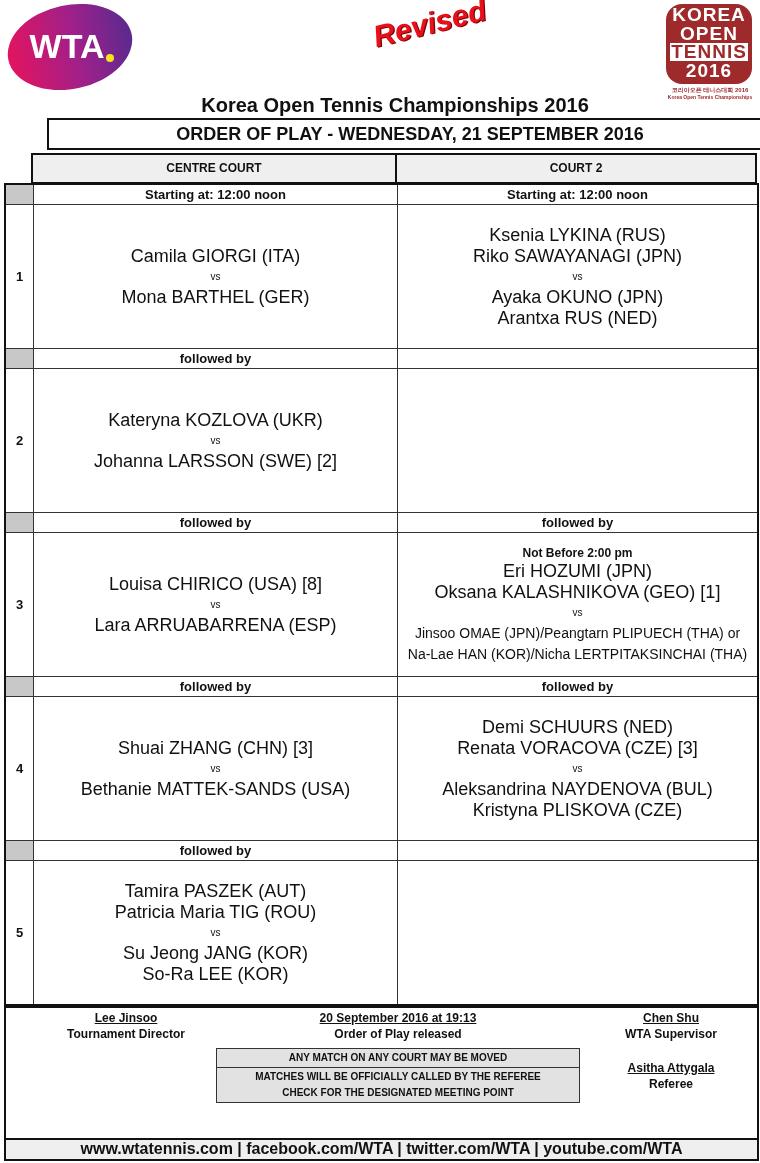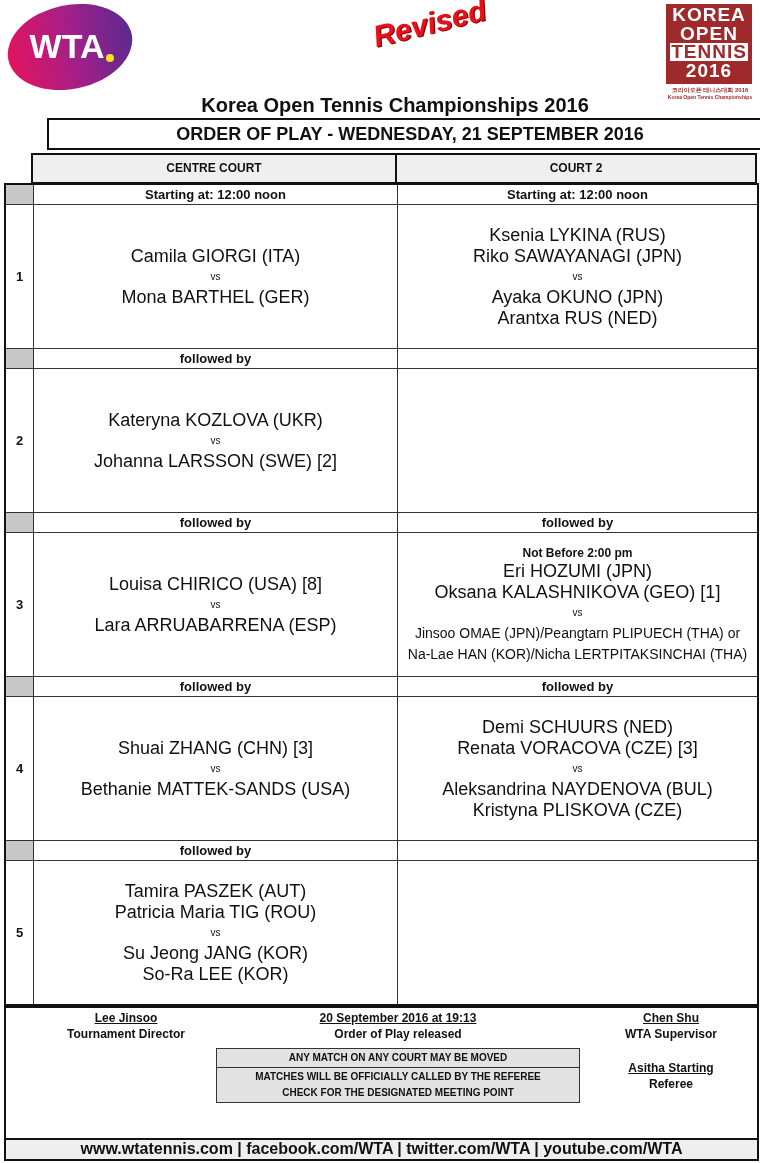--- a/index.html
+++ b/index.html
@@ -2,21 +2,21 @@
 <html><head>
 <meta charset="utf-8">
 <style>
   html, body { margin:0; padding:0; background:#fff; }
   body { width:760px; height:1163px; position:relative; font-family:"Liberation Sans", sans-serif; color:#111; overflow:hidden; }
   .abs { position:absolute; }
   
   .wta-logo { left:5px; top:2px; width:130px; height:88px; }
   .revised { left:378px; top:20px; color:#e8101a; font-weight:bold; font-style:italic; font-size:30px; transform:rotate(-14deg); transform-origin:left bottom; text-shadow:1px 1px 0 #700; }
   .kot-logo { left:666px; top:4px; width:88px; height:98px; }
-  .kot-box { width:86px; height:80px; background:#9e2a2b; border-radius:0; color:#fff; font-weight:bold; text-align:center; padding-top:1px; box-sizing:border-box; }
+  .kot-box { width:86px; height:80px; background:#9e2a2b; border-radius:16px; color:#fff; font-weight:bold; text-align:center; padding-top:1px; box-sizing:border-box; }
   .kot-box div { font-size:19px; line-height:19px; letter-spacing:1px; }
   .kot-box .tennis { background:#fff; color:#9e2a2b; margin:0 4px; line-height:18px; }
   .kot-sub { font-size:6px; color:#9e2a2b; text-align:center; font-weight:bold; line-height:8px; margin-top:2px; }
   .title { left:0; top:94px; width:790px; text-align:center; font-size:20px; font-weight:bold; }
   .oop { left:31px; top:118px; width:726px; height:32px; border:2px solid #111; box-sizing:border-box; text-align:center; font-weight:bold; font-size:18px; line-height:28px;margin-left:16px; }
   
   .court-hdr { top:153px; height:31px; border:2px solid #111; background:#efefef; box-sizing:border-box; text-align:center; font-weight:bold; font-size:12px; line-height:27px; }
   
   .grid { left:4px; top:183px; width:755px; border:2px solid #111; box-sizing:border-box; }
   .row { display:flex; border-top:1.5px solid #333; }
@@ -180,21 +180,21 @@
   </div>
   <div class="abs sig" style="left:260px;top:2px;width:264px;">
     <div class="u">20 September 2016 at 19:13</div>
     <div class="r">Order of Play released</div>
   </div>
   <div class="abs sig" style="left:595px;top:2px;width:140px;">
     <div class="u">Chen Shu</div>
     <div class="r">WTA Supervisor</div>
   </div>
   <div class="abs sig" style="left:595px;top:52px;width:140px;">
-    <div class="u">Asitha Starting</div>
+    <div class="u">Asitha Attygala</div>
     <div class="r">Referee</div>
   </div>
   <div class="abs notice">
     <div class="n1">ANY MATCH ON ANY COURT MAY BE MOVED</div>
     <div class="n2">
       <div>MATCHES WILL BE OFFICIALLY CALLED BY THE REFEREE</div>
       <div>CHECK FOR THE DESIGNATED MEETING POINT</div>
     </div>
   </div>
   <div class="abs links">www.wtatennis.com  |  facebook.com/WTA  |  twitter.com/WTA  |  youtube.com/WTA</div>

